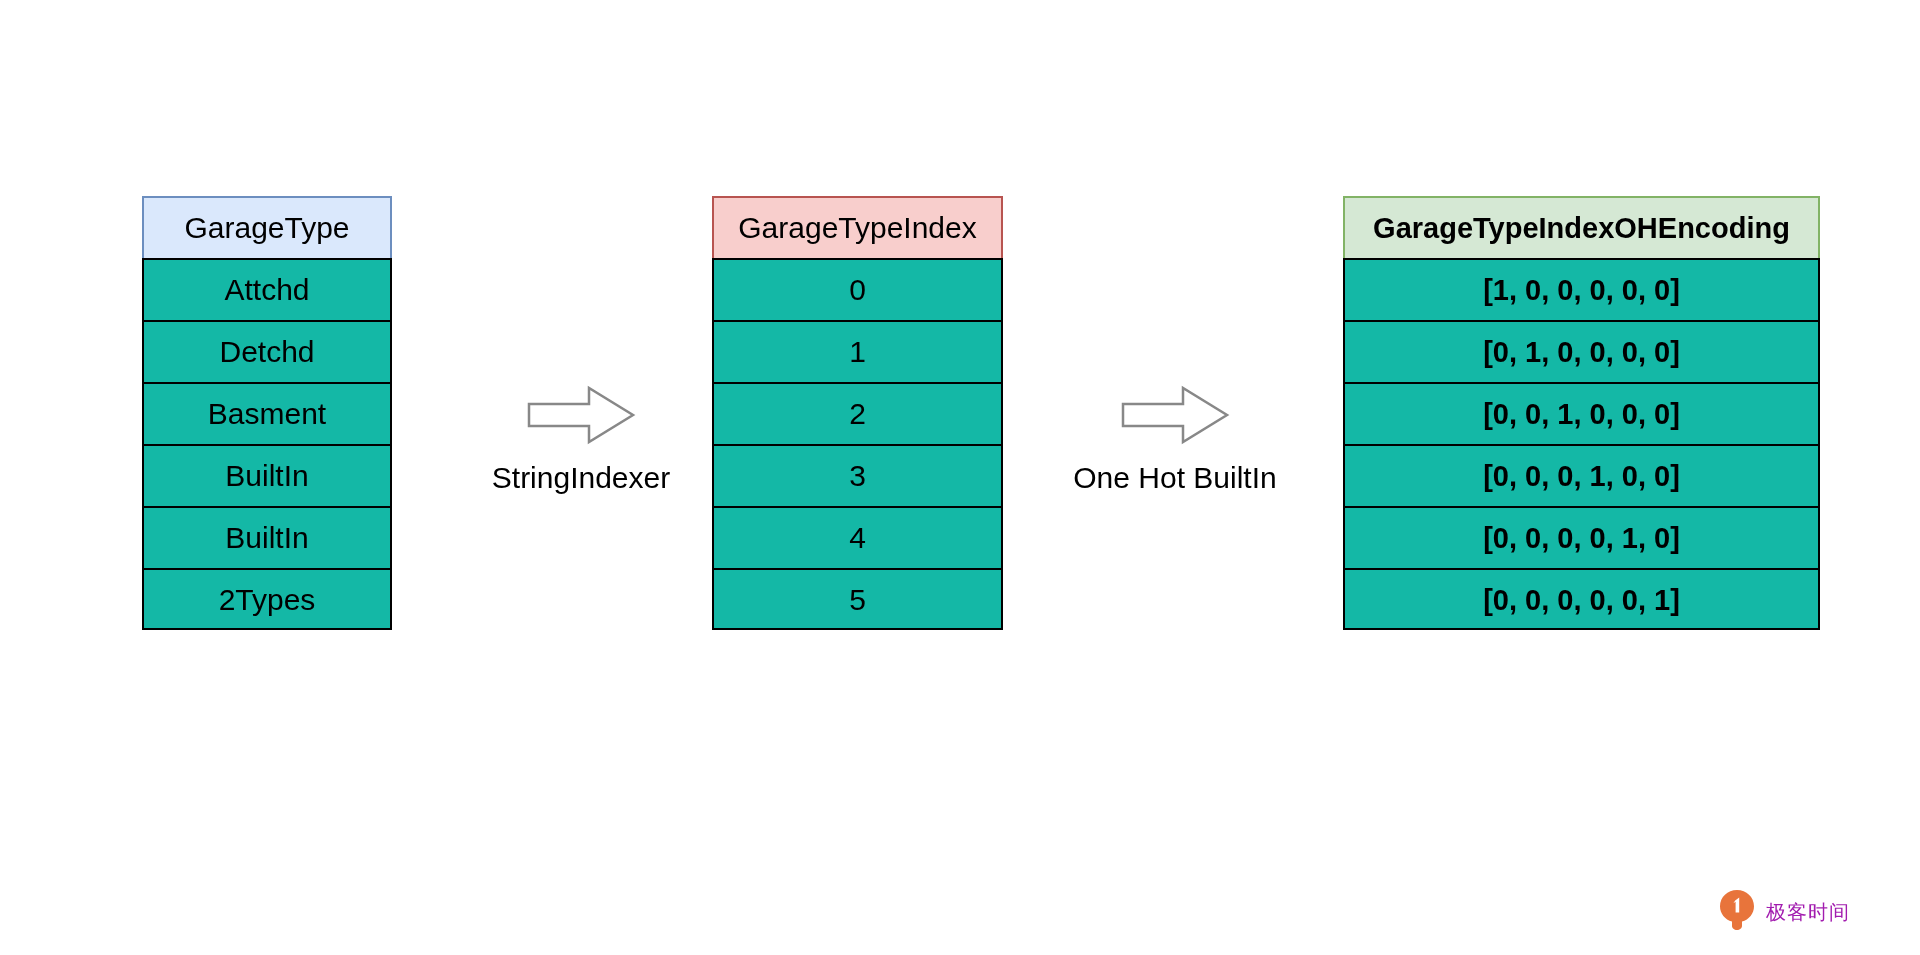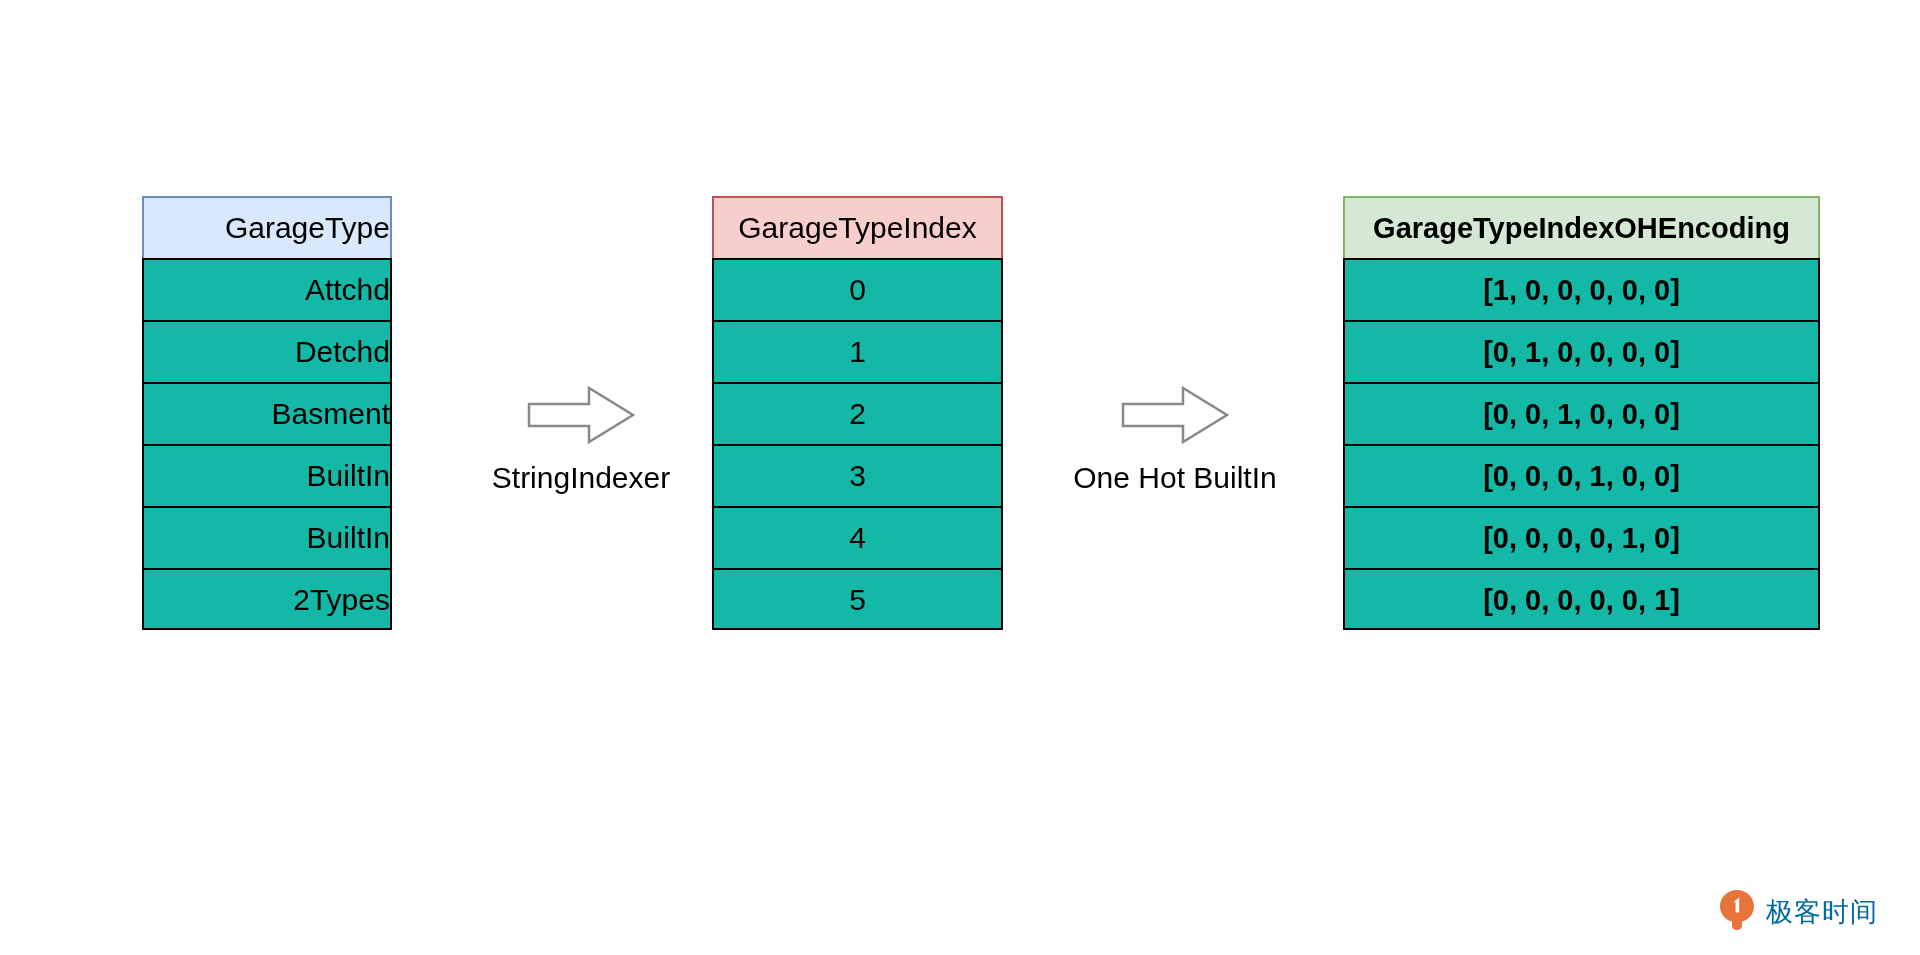--- a/index.html
+++ b/index.html
@@ -49,21 +49,21 @@
 
   
   .hdr-blue  { background: #dae8fc !important; border-color: #6c8ebf !important; }
   .hdr-pink  { background: #f8cecc !important; border-color: #b85450 !important; }
   .hdr-green { background: #d5e8d4 !important; border-color: #82b366 !important; }
 
   #table-garage-type      { left: 142px; top: 196px; width: 250px; }
   #table-garage-type-index{ left: 712px; top: 196px; width: 291px; }
   #table-garage-type-ohe  { left: 1343px; top: 196px; width: 477px; }
 
-  #table-garage-type .cell      { font-size: 30px; text-align: right; }
+  #table-garage-type .cell      { font-size: 30px; }
   #table-garage-type-index .cell{ font-size: 30px; }
   #table-garage-type-ohe .cell  { font-size: 29px; font-weight: bold; }
 
   
   .step {
     position: absolute;
     text-align: center;
   }
   .step .arrow-wrap {
     display: block;
@@ -82,22 +82,22 @@
   
   #watermark {
     position: absolute;
     left: 1718px;
     top: 888px;
     display: flex;
     align-items: center;
     gap: 10px;
   }
   #watermark .wm-text {
-    font-size: 27px;
-    color: #0369a1;
+    font-size: 20px;
+    color: #a21caf;
     letter-spacing: 1px;
     white-space: nowrap;
   }
 </style>
 </head>
 <body>
 
 <div class="canvas">
 
   <div class="table" id="table-garage-type">

